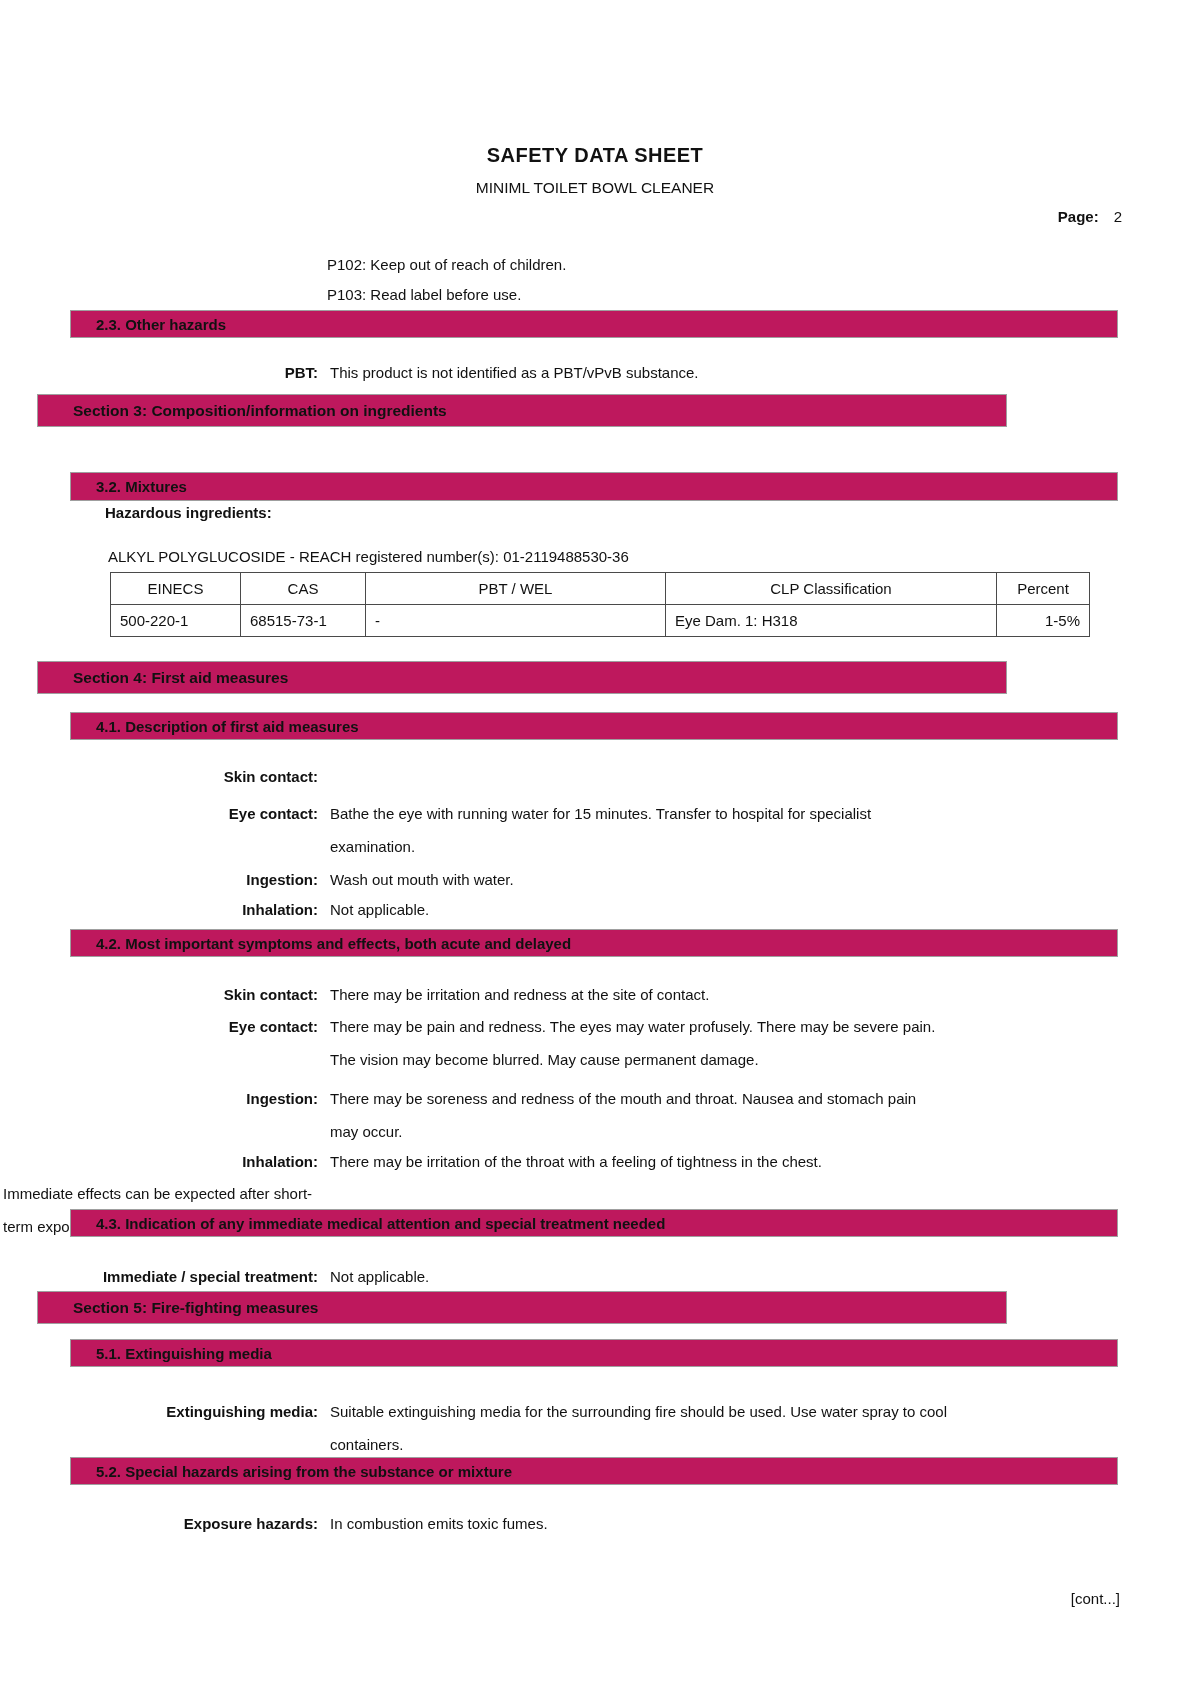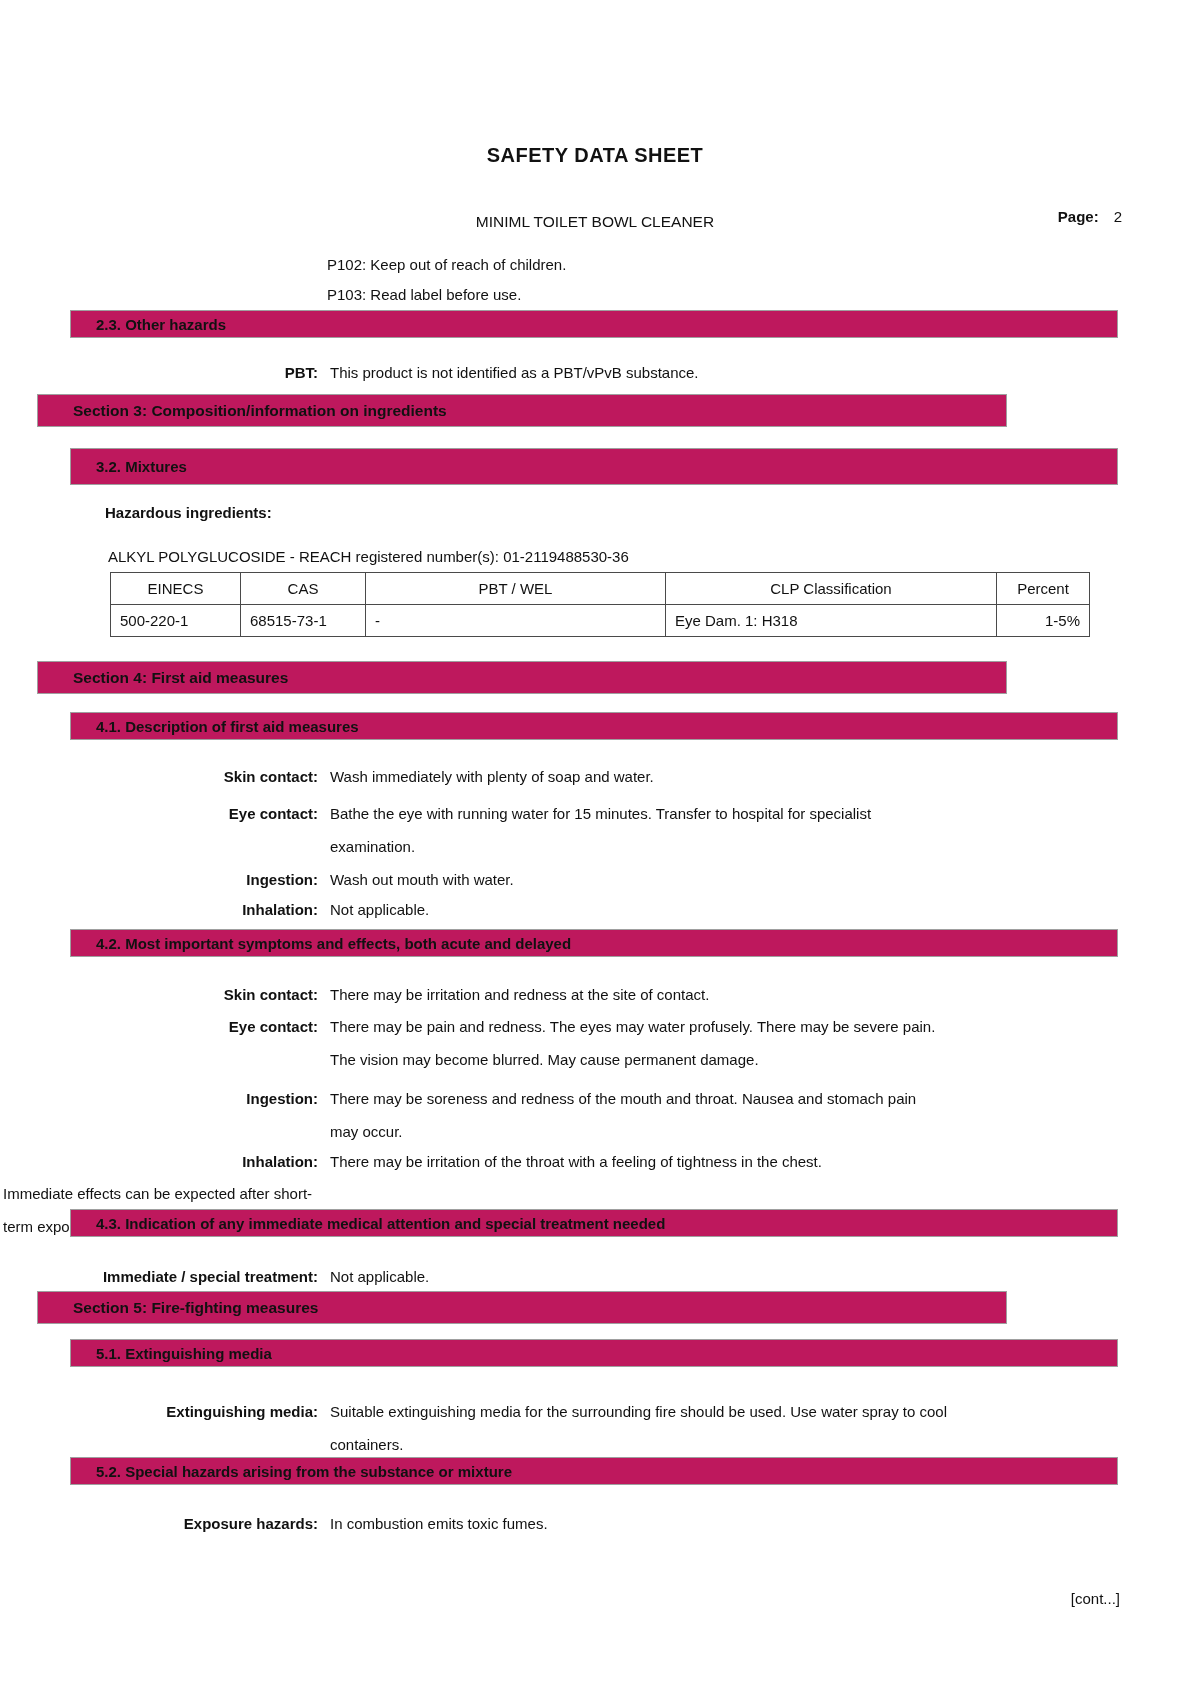--- a/index.html
+++ b/index.html
@@ -15,21 +15,21 @@
   }
   .abs { position: absolute; }
 
   .doc-title {
     top: 144px; left: 0; width: 100%;
     text-align: center; font-weight: bold; font-size: 20px;
     letter-spacing: 0.5px;
   }
   .doc-subtitle {
     top: 179px; left: 0; width: 100%;
-    text-align: center; font-size: 15.5px; margin-top: 34px;
+    text-align: center; font-size: 15.5px;
   }
   .page-row {
     top: 208px; right: 68px; text-align: right; font-size: 15px;
   }
   .page-row .page-label { font-weight: bold; }
   .page-row .page-num { display: inline-block; margin-left: 15px; }
 
   .p-lines { top: 250px; left: 327px; line-height: 30px; }
 
   .bar {
@@ -100,21 +100,21 @@
 
 <div class="abs detail" style="top:356px">
   <span class="lab">PBT:</span>
   <span class="val">This product is not identified as a PBT/vPvB substance.</span>
 </div>
 
 <div class="abs bar bar-main" style="top:394px">
   <span>Section 3: Composition/information on ingredients</span>
 </div>
 
-<div class="abs bar bar-sub" style="top:448px;height:37px">
+<div class="abs bar bar-sub" style="top:472px;height:29px">
   <span>3.2. Mixtures</span>
 </div>
 
 <div class="abs plain-bold" style="top:504px;left:105px">Hazardous ingredients:</div>
 
 <div class="abs" style="top:548px;left:108px">ALKYL POLYGLUCOSIDE - REACH registered number(s): 01-2119488530-36</div>
 
 <table class="abs ing-table">
   <colgroup>
     <col class="col-einecs">
@@ -146,21 +146,20 @@
 <div class="abs bar bar-main" style="top:661px">
   <span>Section 4: First aid measures</span>
 </div>
 
 <div class="abs bar bar-sub" style="top:712px">
   <span>4.1. Description of first aid measures</span>
 </div>
 
 <div class="abs detail" style="top:760px">
   <span class="lab">Skin contact:</span>
-  <span class="val">Wash immediately with plenty of soap and water.</span>
 </div>
 <div class="abs detail" style="top:797px">
   <span class="lab">Eye contact:</span>
   <span class="val">Bathe the eye with running water for 15 minutes. Transfer to hospital for specialist examination.</span>
 </div>
 <div class="abs detail" style="top:863px">
   <span class="lab">Ingestion:</span>
   <span class="val">Wash out mouth with water.</span>
 </div>
 <div class="abs detail" style="top:893px">

